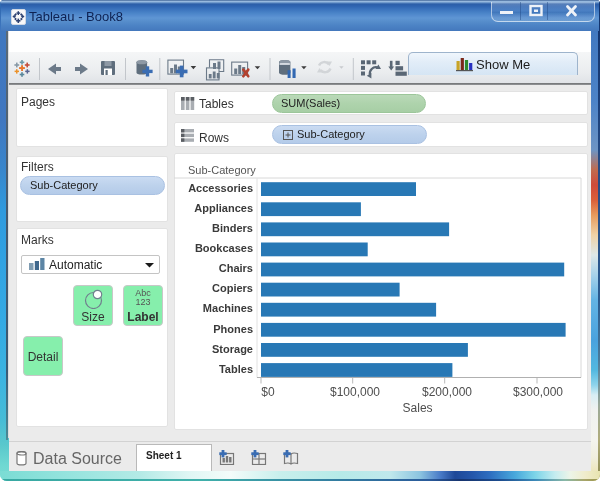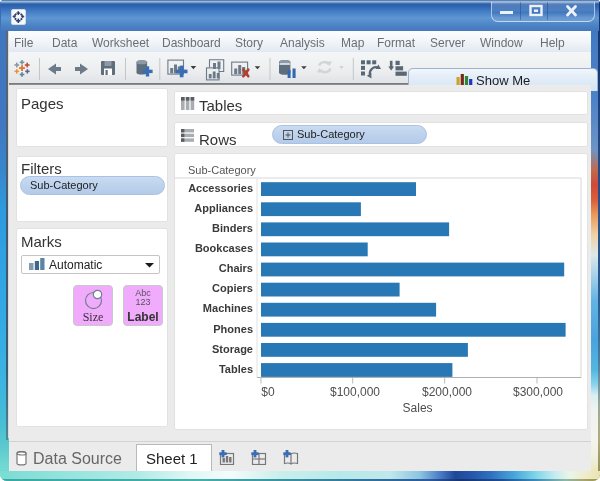--- a/index.html
+++ b/index.html
@@ -24,31 +24,31 @@
   #tb-title{left:29px;top:9px;font-size:13px;color:#0e2252;letter-spacing:0;}
   #caption-btns{left:491px;top:2px;width:102px;height:19px;border:1px solid rgba(255,255,255,0.55);border-top:none;
     border-radius:0 0 7px 7px;background:linear-gradient(to bottom,rgba(255,255,255,0.25),rgba(255,255,255,0.06) 45%,rgba(0,20,70,0.08) 55%,rgba(255,255,255,0.12));}
   .cb-sep{position:absolute;top:0;width:1px;height:18px;background:rgba(30,70,130,0.45);}
   
   #menubar{left:9px;top:31px;width:582px;height:21px;background:linear-gradient(to bottom,#fdfdfe 0,#f2f5f9 10px,#e4eaf2 20px,#dfe6f0 21px);font-size:12px;color:#6a6f75;}
   #menubar span{position:absolute;top:5px;}
   
   #toolbar{left:9px;top:52px;width:582px;height:31px;background:linear-gradient(to bottom,#f5f6f7 0,#ebedef 20px,#dfe2e6 32px,#d8dbe0 33px);}
   #tool-sep-line{left:9px;top:83px;width:582px;height:2px;background:linear-gradient(to bottom,#6e7072,#95979a);}
-  #showme{left:408px;top:68px;width:168px;height:22px;border:1px solid #9eb4cc;border-bottom:none;border-radius:5px 5px 0 0;
-    background:linear-gradient(to bottom,#f0f6fc 0,#e2edf8 40%,#d5e5f4 100%);padding-left:20px;}
+  #showme{left:408px;top:52px;width:168px;height:22px;border:1px solid #9eb4cc;border-bottom:none;border-radius:5px 5px 0 0;
+    background:linear-gradient(to bottom,#f0f6fc 0,#e2edf8 40%,#d5e5f4 100%);}
   #showme .txt{position:absolute;left:67px;top:4px;font-size:13px;color:#1c1c1c;}
   
   #content{left:9px;top:85px;width:582px;height:356px;background:#ebebeb;}
   .card{position:absolute;background:#fff;border:1px solid #e2e2e2;border-radius:2px;}
-  .ptitle{position:absolute;font-size:15px;color:#333;text-align:right;}
+  .ptitle{position:absolute;font-size:12px;color:#333;text-align:right;}
   .pill{position:absolute;height:17px;border-radius:9.5px;font-size:11px;color:#222;}
   .pill-blue{background:linear-gradient(to bottom,#cadbf2 0,#bdd2ec 50%,#b4cbe9 100%);border:1px solid #a9c1e2;}
   .pill-green{background:linear-gradient(to bottom,#bad9b8 0,#aed3ac 50%,#a7cea5 100%);border:1px solid #9cc69a;}
-  .mkbtn{position:absolute;background:#f0abfc;border:1px solid #c8c8c8;border-radius:4px;font-size:12px;color:#333;text-align:center;}
+  .mkbtn{position:absolute;background:#86efac;border:1px solid #c8c8c8;border-radius:4px;font-size:12px;color:#333;text-align:center;}
   
   #tabbar{left:9px;top:441px;width:582px;height:30px;background:#ebebeb;border-top:1px solid #d2d2d2;}
   #sheettab{position:absolute;left:127px;top:2px;width:74px;height:28px;background:#fff;border:1px solid #b9b9b9;border-bottom:none;}
   #statusrow{left:9px;top:471px;width:582px;height:1px;background:#f0f0f0;}
 </style>
 </head>
 <body>
 <div id="win">
 
   <div class="abs" id="b-left">
@@ -75,47 +75,35 @@
           <rect x="2.3" y="4.1" width="2.4" height="1"></rect>
         <rect x="8.9" y="3.4" width="1" height="2.4"></rect>
           <rect x="8.2" y="4.1" width="2.4" height="1"></rect>
         <rect x="3" y="7.8" width="1" height="2.4"></rect>
           <rect x="2.3" y="8.5" width="2.4" height="1"></rect>
         <rect x="8.9" y="7.8" width="1" height="2.4"></rect>
           <rect x="8.2" y="8.5" width="2.4" height="1"></rect>
       </g>
     </svg>
   </div>
+  <div class="abs" id="tb-title">Tableau - Book8</div>
   <div class="abs" id="caption-btns">
     <div class="cb-sep" style="left:28px;"></div>
     <div class="cb-sep" style="left:55px;"></div>
     <svg style="position:absolute;left:0;top:-2px" width="102" height="21" viewBox="0 0 102 21">
       <rect x="8" y="11" width="13" height="3" fill="#eef2f8"></rect>
       <rect x="38.5" y="6" width="11" height="9" fill="none" stroke="#eef2f8" stroke-width="2.4"></rect>
       <rect x="42" y="9.5" width="4" height="2.5" fill="#eef2f8"></rect>
       <g stroke="#eef2f8" stroke-width="2.8" stroke-linecap="round">
         <line x1="75.5" y1="6.5" x2="83.5" y2="15"></line>
           <line x1="83.5" y1="6.5" x2="75.5" y2="15"></line>
       </g>
     </svg>
   </div>
 
-  <div class="abs" id="menubar">
-    <span style="left:5px">File</span>
-    <span style="left:43px">Data</span>
-    <span style="left:83px">Worksheet</span>
-    <span style="left:153px">Dashboard</span>
-    <span style="left:226px">Story</span>
-    <span style="left:271px">Analysis</span>
-    <span style="left:332px">Map</span>
-    <span style="left:368px">Format</span>
-    <span style="left:421px">Server</span>
-    <span style="left:471px">Window</span>
-    <span style="left:531px">Help</span>
-  </div>
 
   <div class="abs" id="toolbar"></div>
   <div class="abs" id="tool-sep-line"></div>
   <div class="abs" id="showme">
     <svg style="position:absolute;left:47px;top:5px" width="18" height="14" viewBox="0 0 18 14">
       <rect x="0.5" y="3" width="3.2" height="9" fill="#c8a428"></rect>
       <rect x="4.7" y="0" width="3.2" height="12" fill="#7a2818"></rect>
       <rect x="8.9" y="2" width="3.2" height="10" fill="#2e8a2e"></rect>
       <rect x="13.1" y="5" width="3.2" height="7" fill="#2830c0"></rect>
       <rect x="0" y="12" width="17" height="1.2" fill="#555"></rect>
@@ -280,26 +268,29 @@
     <svg style="position:absolute;right:5px;top:7px" width="9" height="5" viewBox="0 0 9 5">
         <path d="M0 0 L9 0 L4.5 4.6 Z" fill="#1a1a1a"></path>
       </svg>
   </div>
 
   <div class="mkbtn" style="left:73px;top:285px;width:38px;height:39px;">
     <svg style="position:absolute;left:10px;top:3px" width="22" height="20" viewBox="0 0 22 20">
       <circle cx="9.5" cy="11.5" r="8" fill="none" stroke="#70808e" stroke-width="1.2"></circle>
       <circle cx="13.5" cy="5.5" r="4.2" fill="#fff" stroke="#70808e" stroke-width="1.2"></circle>
     </svg>
-    <div style="position:absolute;left:0;right:0;top:24px;font-family:Liberation Serif, serif;">Size</div>
+    <div style="position:absolute;left:0;right:0;top:24px;">Size</div>
   </div>
   <div class="mkbtn" style="left:123px;top:285px;width:38px;height:39px;">
     <div style="position:absolute;left:0;right:0;top:3px;font-size:9px;color:#555;line-height:9px;">Abc<br>123</div>
     <div style="position:absolute;left:0;right:0;top:24px;font-weight:bold;">Label</div>
   </div>
+  <div class="mkbtn" style="left:23px;top:336px;width:38px;height:38px;">
+      <div style="position:absolute;left:0;right:0;top:13px;">Detail</div>
+    </div>
 
   <div class="card" style="left:174px;top:91px;width:412px;height:22px;"></div>
   <div class="card" style="left:174px;top:122px;width:412px;height:23px;"></div>
   <svg class="abs" style="left:181px;top:97px" width="14" height="14" viewBox="0 0 14 14">
     <g fill="#a9adb2">
         <rect x="0" y="0" width="3.6" height="13"></rect>
         <rect x="4.8" y="0" width="3.6" height="13"></rect>
         <rect x="9.6" y="0" width="3.6" height="13"></rect>
       </g>
     <g fill="#5a5e63">
@@ -315,20 +306,21 @@
         <rect x="0" y="4.7" width="13" height="3.4"></rect>
         <rect x="0" y="9.4" width="13" height="3.4"></rect>
       </g>
     <g fill="#5a5e63">
         <rect x="0" y="0" width="3.4" height="3.4"></rect>
         <rect x="0" y="4.7" width="3.4" height="3.4"></rect>
         <rect x="0" y="9.4" width="3.4" height="3.4"></rect>
       </g>
   </svg>
   <div class="ptitle" style="left:199px;top:131px;">Rows</div>
+  <div class="pill pill-green" style="left:272px;top:94px;width:144px;line-height:17px;padding-left:8px;">SUM(Sales)</div>
   <div class="pill pill-blue" style="left:272px;top:125px;width:153px;line-height:17px;">
     <svg style="position:absolute;left:10px;top:4px" width="10" height="10" viewBox="0 0 10 10">
       <rect x="0.5" y="0.5" width="9" height="9" fill="none" stroke="#555" stroke-width="1"></rect>
       <line x1="2.5" y1="5" x2="7.5" y2="5" stroke="#555" stroke-width="1"></line>
       <line x1="5" y1="2.5" x2="5" y2="7.5" stroke="#555" stroke-width="1"></line>
     </svg>
     <span style="padding-left:24px;">Sub-Category</span>
   </div>
 
   <div class="card" style="left:174px;top:153px;width:412px;height:275px;"></div>
@@ -380,21 +372,21 @@
     </g>
   </svg>
 
   <div class="abs" id="tabbar">
     <svg style="position:absolute;left:7px;top:9px" width="11" height="15" viewBox="0 0 11 15">
       <path d="M 1 2.2 a 4.5 1.7 0 0 1 9 0 l 0 10 a 4.5 1.7 0 0 1 -9 0 Z" fill="#fff" stroke="#777" stroke-width="1.2"></path>
       <ellipse cx="5.5" cy="2.4" rx="4.5" ry="1.6" fill="none" stroke="#777" stroke-width="1.2"></ellipse>
     </svg>
     <span style="position:absolute;left:24px;top:8px;font-size:16px;color:#666;">Data Source</span>
     <div id="sheettab">
-        <span style="position:absolute;left:9px;top:5px;font-size:15px;font-weight:normal;color:#222;">Sheet 1</span>
+        <span style="position:absolute;left:9px;top:5px;font-size:10px;font-weight:bold;color:#222;">Sheet 1</span>
       </div>
     <svg style="position:absolute;left:210px;top:8px" width="16" height="15" viewBox="0 0 16 15">
       <rect x="1.5" y="3.5" width="13" height="11" fill="none" stroke="#777" stroke-width="1.2"></rect>
       <rect x="3.5" y="8" width="2.4" height="4.5" fill="#777"></rect>
         <rect x="6.8" y="6" width="2.4" height="6.5" fill="#777"></rect>
         <rect x="10.1" y="7" width="2.4" height="5.5" fill="#777"></rect>
       <g fill="#3a6db3">
           <rect x="2.6" y="0" width="2.8" height="7.4"></rect>
           <rect x="0.3" y="2.3" width="7.4" height="2.8"></rect>
         </g>

